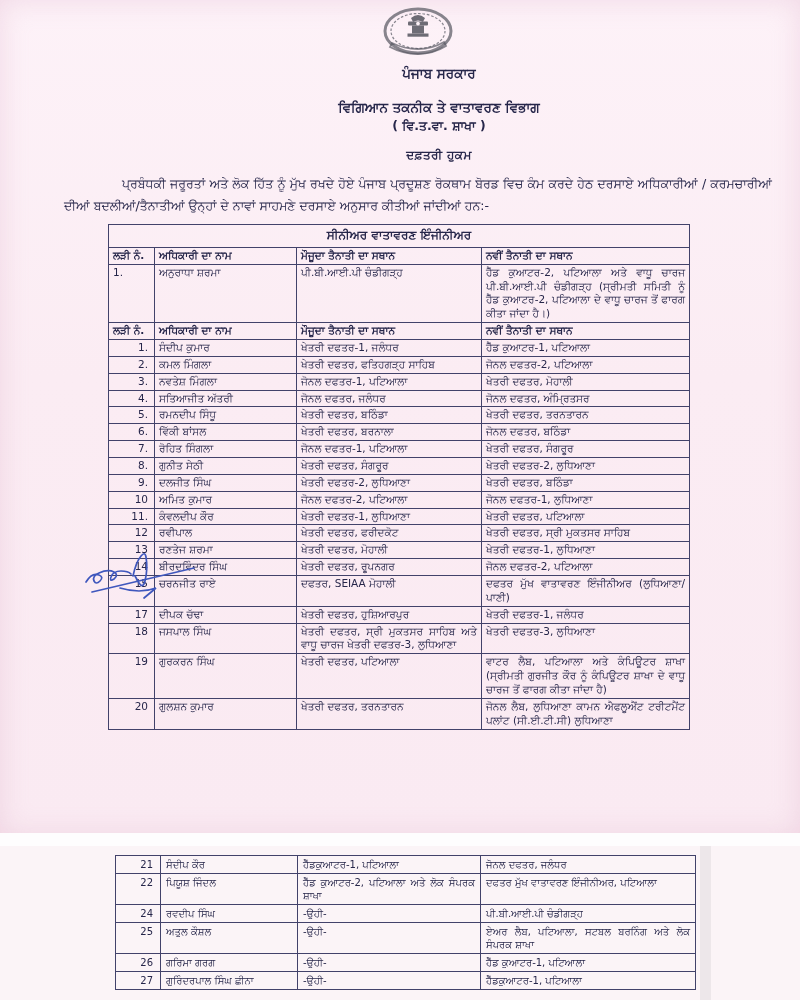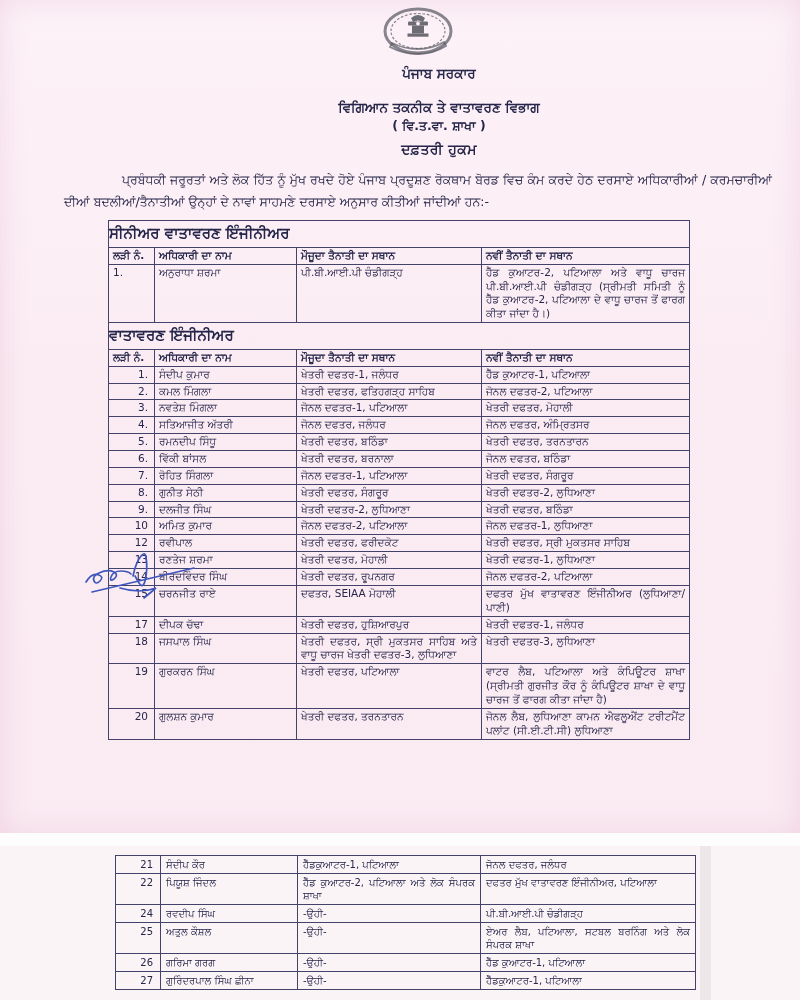--- a/index.html
+++ b/index.html
@@ -20,37 +20,37 @@
     content:""; position:absolute; top:0; left:700px; width:11px; height:154px;
     background:rgba(120,118,128,.10);
   }
 
   .emblem { width:100%; text-align:center; padding-top:6px; transform:translateX(18px); }
   .hdrwrap { padding-left:78px; text-align:center; }
   .hline { font-weight:bold; }
   .govt   { font-size:13.5px; margin-top:3px; }
   .dept   { font-size:13.5px; margin-top:17px; }
   .branch { font-size:12.5px; margin-top:2px; }
-  .order  { font-size:14px; margin-top:7px; letter-spacing:.4px; }
+  .order  { font-size:12px; margin-top:14px; letter-spacing:.4px; }
 
   .intro {
     margin:11px 28px 8px 64px; font-size:12.5px; line-height:1.72;
     text-align:justify; text-indent:58px;
   }
 
   table.t { border-collapse:collapse; table-layout:fixed; }
   .t td, .t th {
     border:1px solid #42426a; padding:1px 4px; font-size:10.5px; line-height:1.32;
     vertical-align:top; text-align:left; font-weight:normal; overflow-wrap:break-word;
   }
   .main { margin-left:108px; width:581px; }
   .cont  { margin-left:115px; width:580px; margin-top:9px; }
   .cont td { font-size:10px; line-height:1.3; padding:2px 5px; }
 
-  tr.ttl td { font-weight:bold; font-size:15px; padding:3px 0; }
+  tr.ttl td { text-align:center; font-weight:bold; font-size:12px; padding:3px 0; }
   tr.hd th  { font-weight:bold;margin-top:12px; }
   .t td:nth-child(3), .t td:nth-child(4) { text-align:justify; }
   tbody.b2 td:first-child { text-align:right; padding-right:6px; }
   .cont td:first-child { text-align:right; padding-right:7px; }
   td.ditto { text-align:center; }
 
   .signature { position:absolute; left:76px; top:538px; z-index:3; }
 </style>
 </head>
 <body>
@@ -101,23 +101,20 @@
     </tbody>
     <tbody class="b1">
         <tr>
           <td>1.</td>
           <td>ਅਨੁਰਾਧਾ ਸ਼ਰਮਾ</td>
           <td>ਪੀ.ਬੀ.ਆਈ.ਪੀ ਚੰਡੀਗੜ੍ਹ</td>
           <td>ਹੈੱਡ ਕੁਆਟਰ-2, ਪਟਿਆਲਾ ਅਤੇ ਵਾਧੂ ਚਾਰਜ ਪੀ.ਬੀ.ਆਈ.ਪੀ ਚੰਡੀਗੜ੍ਹ (ਸ੍ਰੀਮਤੀ ਸਮਿਤੀ ਨੂੰ ਹੈੱਡ ਕੁਆਟਰ-2, ਪਟਿਆਲਾ ਦੇ ਵਾਧੂ ਚਾਰਜ ਤੋਂ ਫਾਰਗ ਕੀਤਾ ਜਾਂਦਾ ਹੈ।)</td>
         </tr>
       </tbody>
     <tbody>
-      <tr class="ttl">
-        <td colspan="4">ਵਾਤਾਵਰਣ ਇੰਜੀਨੀਅਰ</td>
-      </tr>
       <tr class="hd">
         <th>ਲੜੀ ਨੰ.</th>
         <th>ਅਧਿਕਾਰੀ ਦਾ ਨਾਮ</th>
         <th>ਮੌਜੂਦਾ ਤੈਨਾਤੀ ਦਾ ਸਥਾਨ</th>
         <th>ਨਵੀਂ ਤੈਨਾਤੀ ਦਾ ਸਥਾਨ</th>
       </tr>
     </tbody>
     <tbody class="b2">
         <tr>
           <td>1.</td>
@@ -171,20 +168,26 @@
           <td>9.</td>
           <td>ਦਲਜੀਤ ਸਿੰਘ</td>
           <td>ਖੇਤਰੀ ਦਫਤਰ-2, ਲੁਧਿਆਣਾ</td>
           <td>ਖੇਤਰੀ ਦਫਤਰ, ਬਠਿੰਡਾ</td>
         </tr>
         <tr>
           <td>10</td>
           <td>ਅਮਿਤ ਕੁਮਾਰ</td>
           <td>ਜੋਨਲ ਦਫਤਰ-2, ਪਟਿਆਲਾ</td>
           <td>ਜੋਨਲ ਦਫਤਰ-1, ਲੁਧਿਆਣਾ</td>
+        </tr>
+        <tr>
+          <td>11.</td>
+          <td>ਕੰਵਲਦੀਪ ਕੌਰ</td>
+          <td>ਖੇਤਰੀ ਦਫਤਰ-1, ਲੁਧਿਆਣਾ</td>
+          <td>ਖੇਤਰੀ ਦਫਤਰ, ਪਟਿਆਲਾ</td>
         </tr>
         <tr>
           <td>12</td>
           <td>ਰਵੀਪਾਲ</td>
           <td>ਖੇਤਰੀ ਦਫਤਰ, ਫਰੀਦਕੋਟ</td>
           <td>ਖੇਤਰੀ ਦਫਤਰ, ਸ੍ਰੀ ਮੁਕਤਸਰ ਸਾਹਿਬ</td>
         </tr>
         <tr>
           <td>13</td>
           <td>ਰਣਤੇਜ ਸ਼ਰਮਾ</td>

